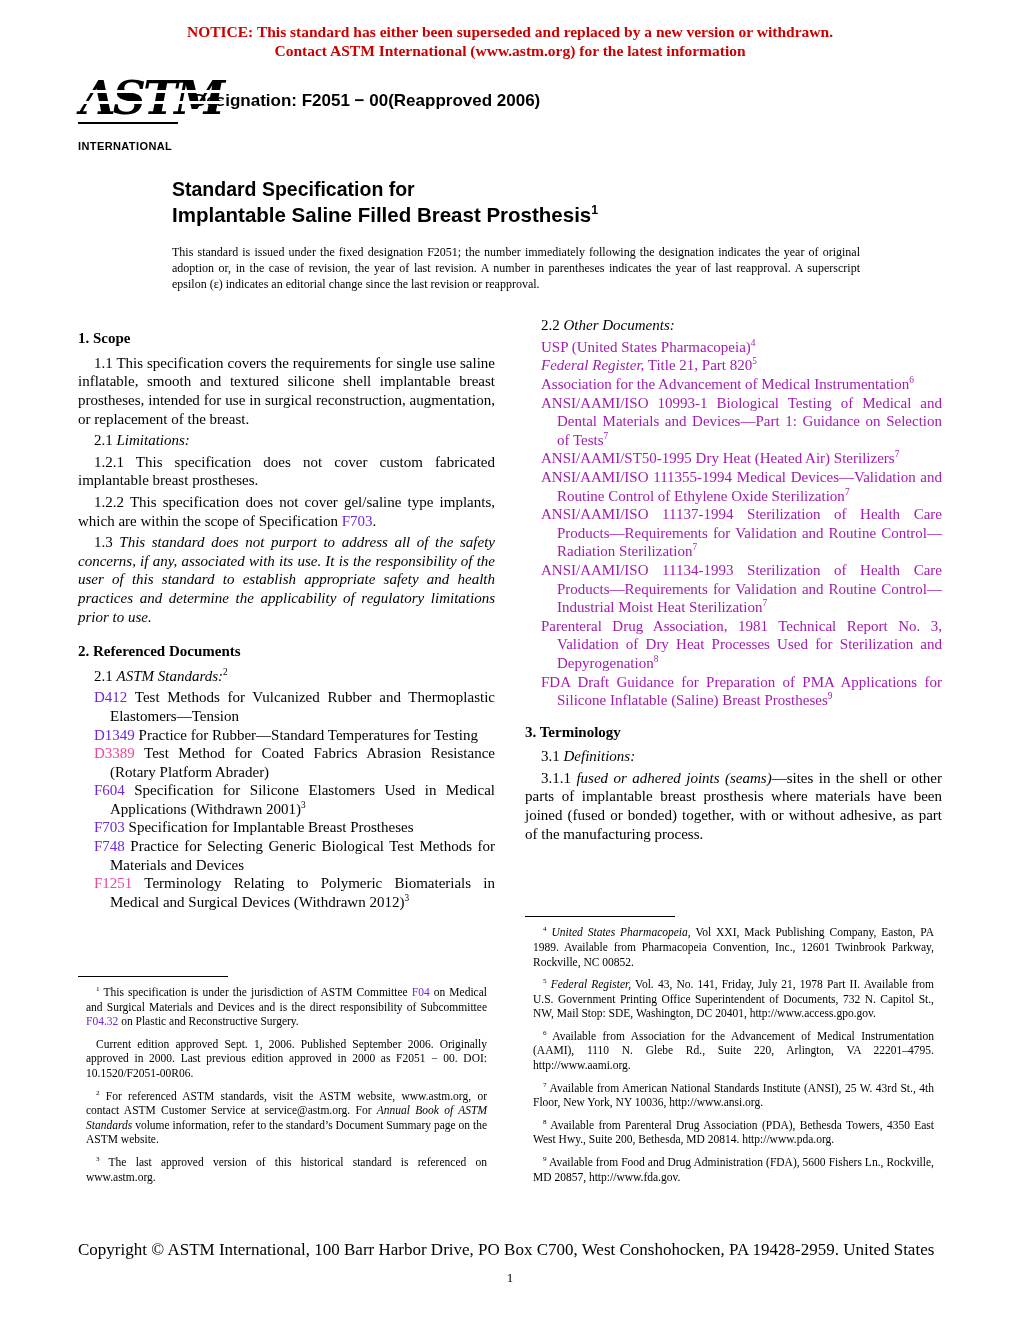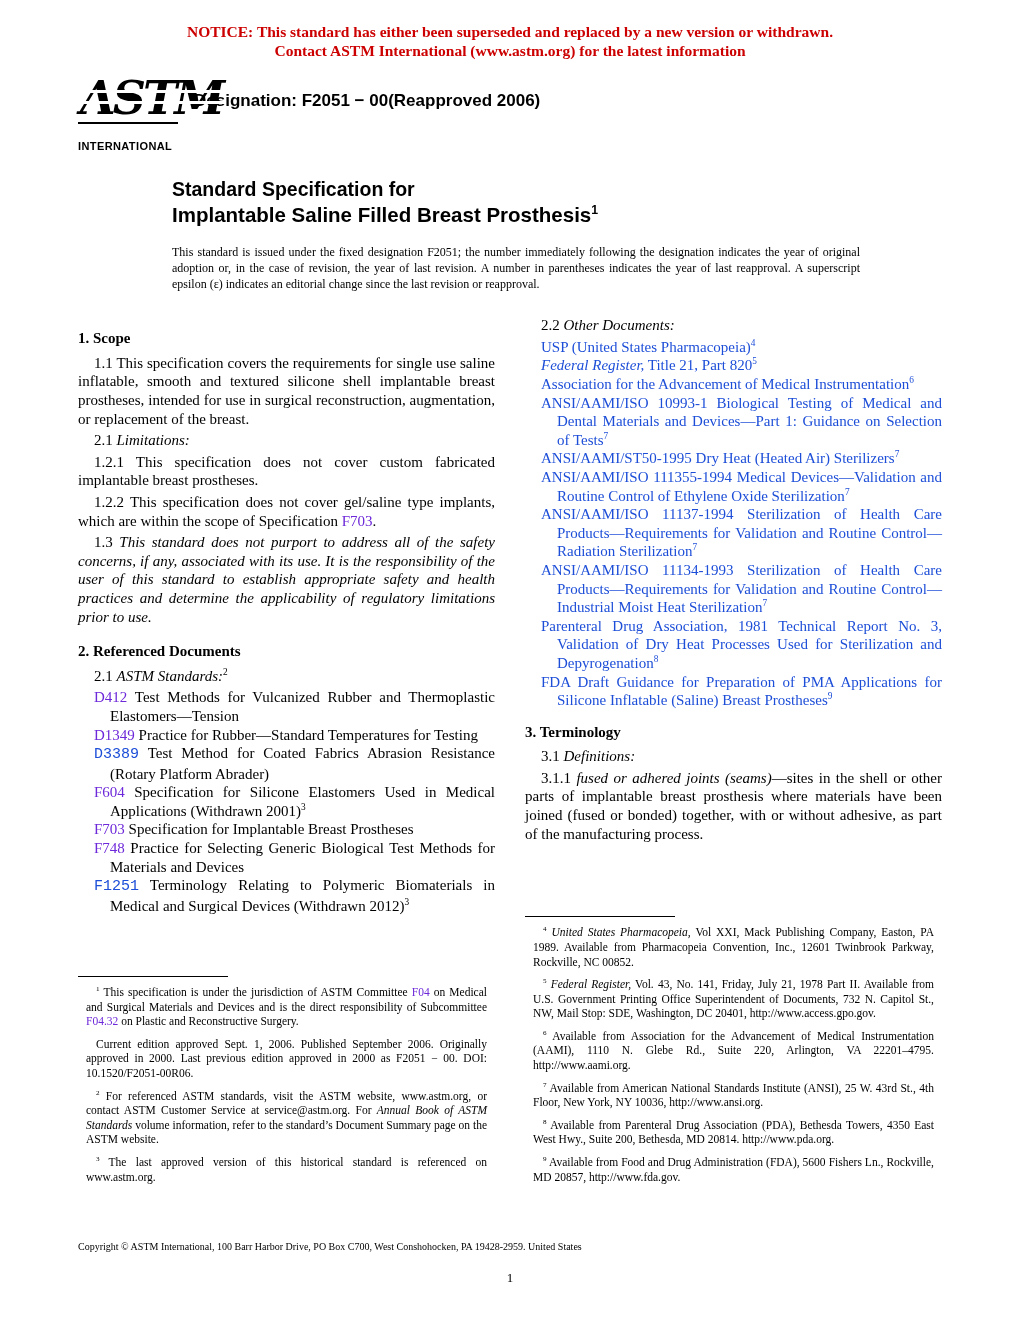--- a/index.html
+++ b/index.html
@@ -36,27 +36,27 @@
   .title-line2 sup { font-size:0.6em; }
   .intro { margin:18px 0 0 172px; width:688px; font-size:12px; line-height:1.3; text-align:justify; }
   .columns { display:flex; gap:30px; margin:24px 78px 0 78px; height:876px; }
   .col { flex:1; display:flex; flex-direction:column; font-size:15px; line-height:1.24; text-align:justify; }
   .col > :first-child { margin-top:0; }
   .sec-heading { font-weight:bold; margin:13px 0 6px 0; text-align:left; }
   .para { text-indent:16px; margin:0 0 3px 0; }
   .doc-item { padding-left:32px; text-indent:-16px; margin:0; }
   sup { font-size:0.62em; vertical-align:super; line-height:0; }
   .link { color:#6d28d9; text-decoration:none; cursor:pointer; }
-  .red { color:#1d4ed8; }
-  .doccode { color:#1d4ed8;font-family:Liberation Mono, monospace; }
+  .red { color:#a21caf; }
+  .doccode { color:#ec4899; }
   i { font-style:italic; }
   .footnotes { margin-top:auto; font-size:11.5px; line-height:1.27; text-align:justify; }
   .footnotes::before { content:""; display:block; width:150px; border-top:1px solid #000; margin-bottom:7px; }
   .fn { text-indent:10px; margin:8px; }
-  .page-footer { position:absolute; left:78px; bottom:68px; font-size:10px; }
+  .page-footer { position:absolute; left:78px; bottom:60px; font-size:17px; }
   .pagenum { position:absolute; left:0; right:0; bottom:34px; text-align:center; font-size:13px; }
 </style>
 </head>
 <body>
 
 <div class="notice">
   <div>NOTICE: This standard has either been superseded and replaced by a new version or withdrawn.</div>
   <div>Contact ASTM International (www.astm.org) for the latest information</div>
 </div>
 

